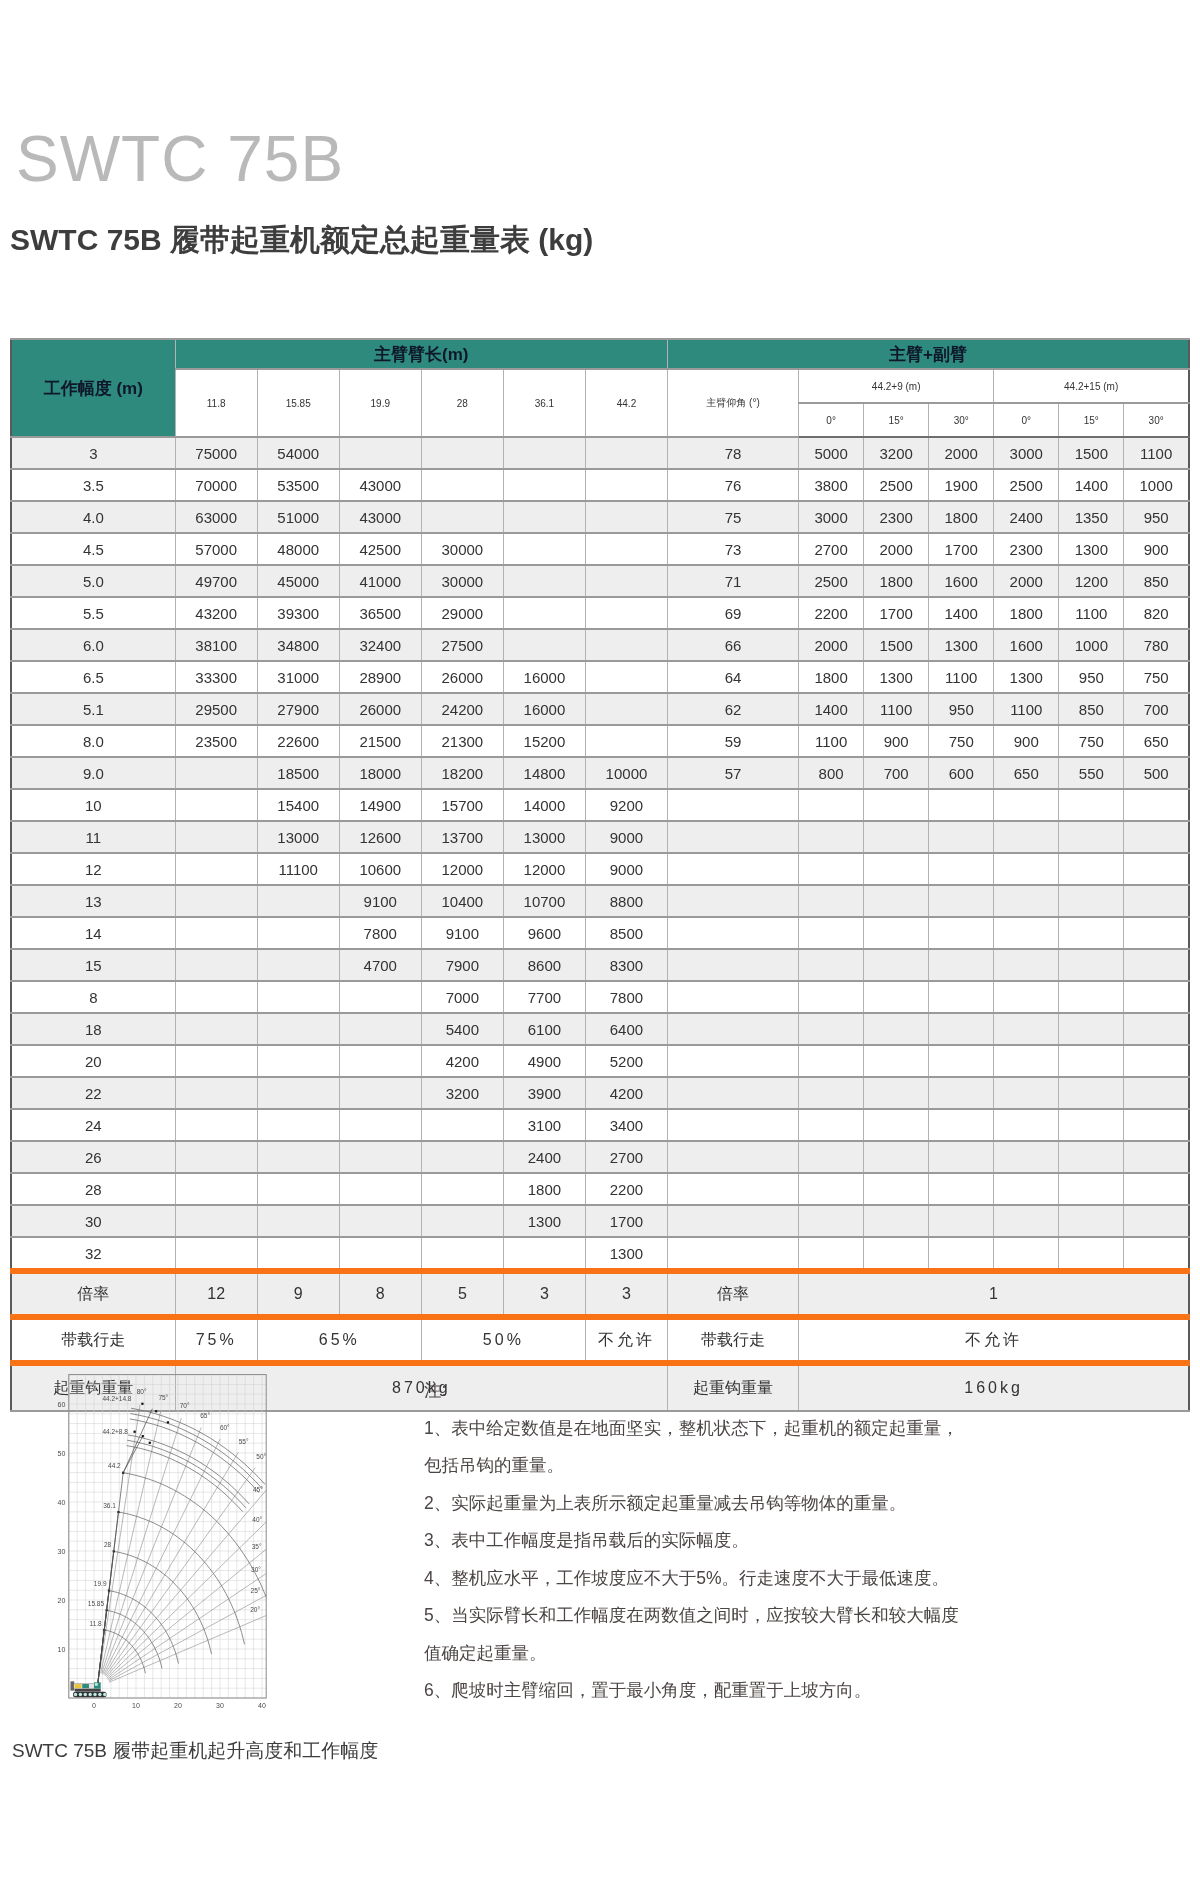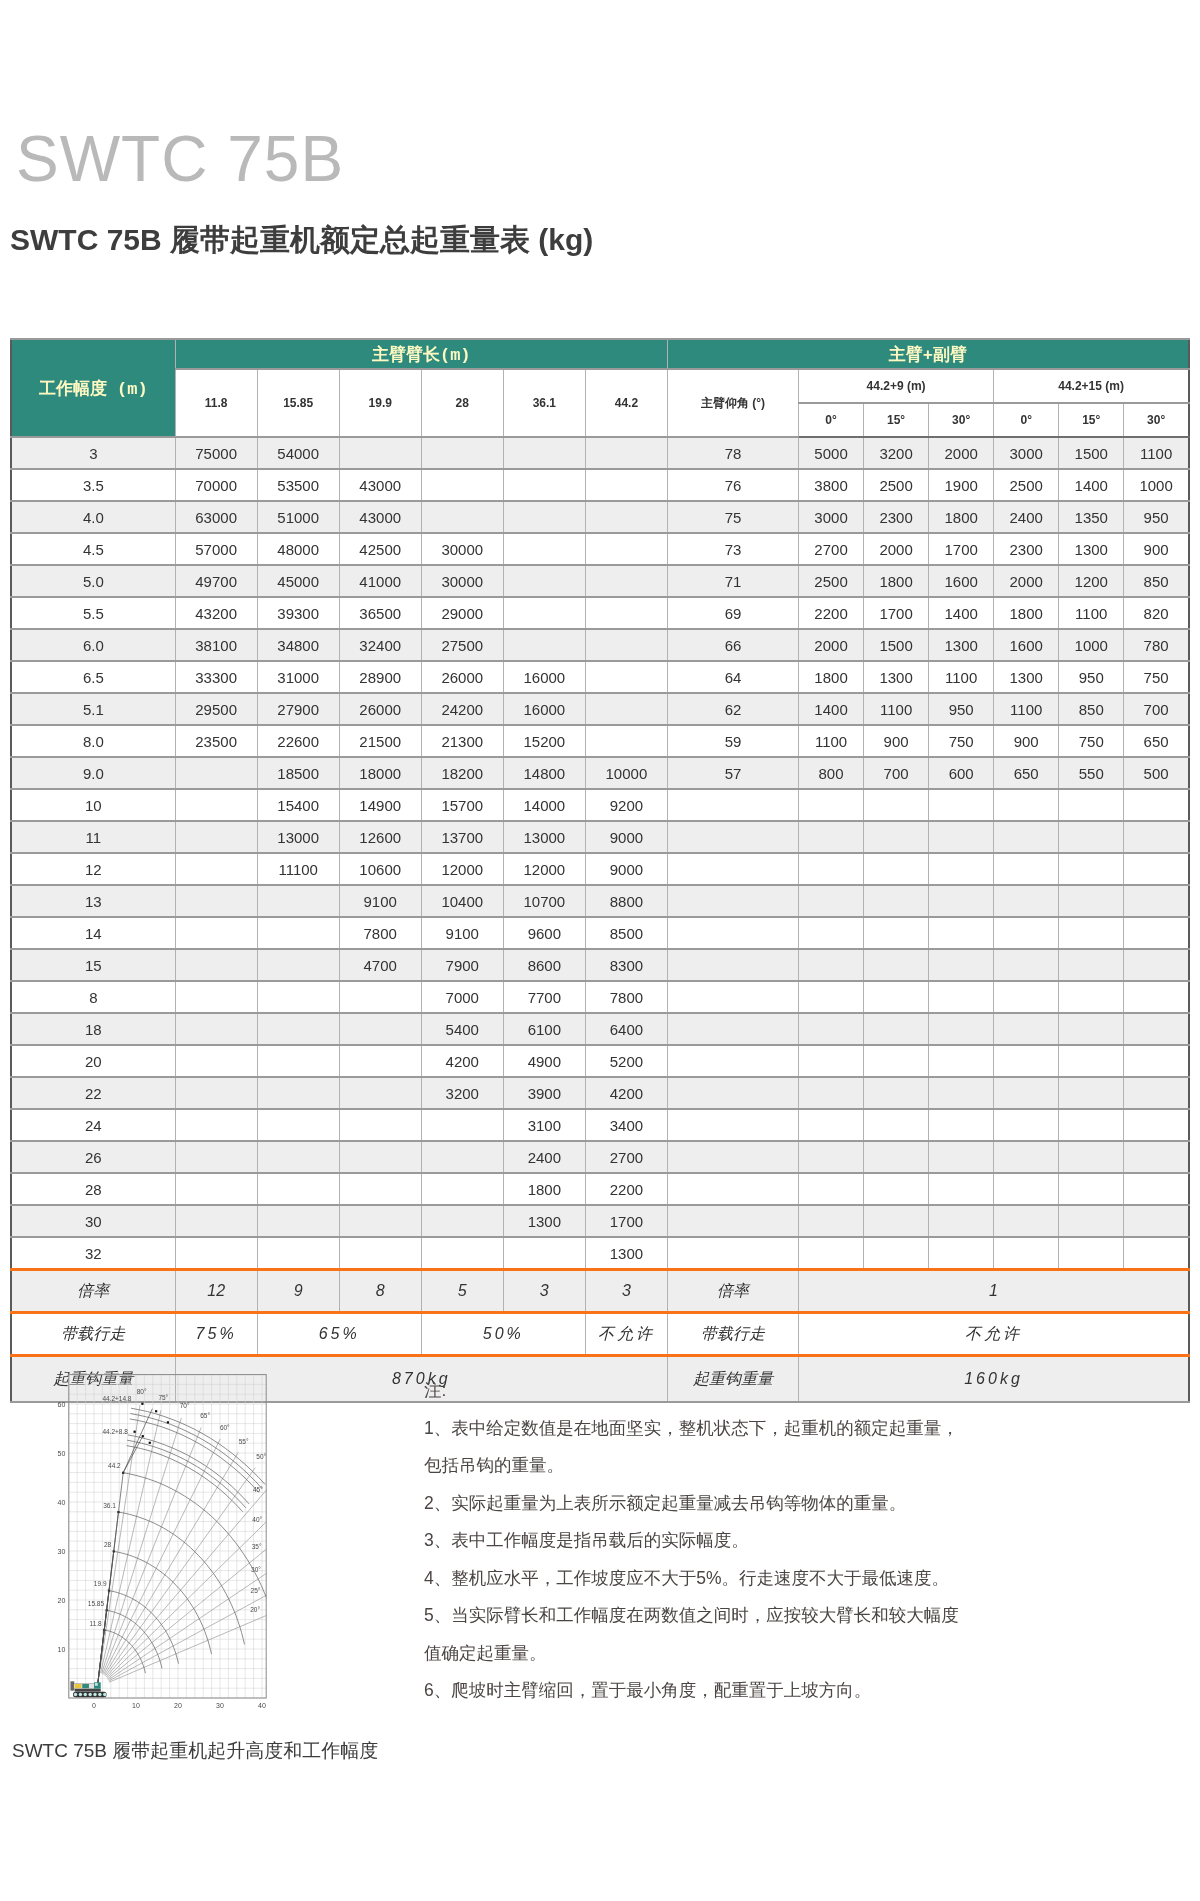--- a/index.html
+++ b/index.html
@@ -8,29 +8,29 @@
 
   .model-title{position:absolute;left:16px;top:122px;margin:0;font-size:64px;font-weight:400;
     color:#b8b9b8;letter-spacing:1px;}
   .table-title{position:absolute;left:10px;top:220px;margin:0;font-size:30px;font-weight:700;color:#3d3d3d;}
 
   table.load{position:absolute;left:10px;top:338px;width:1180px;border-collapse:collapse;
     table-layout:fixed;border:2px solid #5a5a5a;}
   table.load th, table.load td{
     border:1px solid #b2b2b2;border-top:2px solid #9a9a9a;border-bottom:2px solid #9a9a9a;
     text-align:center;vertical-align:middle;color:#333;padding:0;overflow:hidden;white-space:nowrap;}
-  thead tr.h1 th{background:#2e8a7d;color:#fef9c3;font-weight:700;font-size:17px;height:28px;font-family:Liberation Mono, monospace;}
+  thead tr.h1 th{background:#2e8a7d;color:#0f172a;font-weight:700;font-size:17px;height:28px;}
   thead th.teal-side{background:#2e8a7d;color:#fff;font-weight:700;font-size:16px;}
-  thead tr.h2 th, thead tr.h3 th{background:#fff;font-weight:700;font-size:12px;height:32px;}
+  thead tr.h2 th, thead tr.h3 th{background:#fff;font-weight:400;font-size:10px;height:32px;}
   thead tr.h3 th{border-bottom:2px solid #6e6e6e;}
   tbody td{font-size:15px;height:30px;}
   tr.stripe{background:#eeeeee;}
   tr.footer td{height:40px;font-size:16px;}
   tr.footer.hook td{height:44px;}
-  tr.footer td{border-top:3px solid #f97316;font-style:italic;}
+  tr.footer td{border-top:6px solid #f97316;}
   td.spaced{letter-spacing:3px;margin-left:48px;}
 
   .chart-caption{position:absolute;left:12px;top:1738px;font-size:19px;color:#3c3c3c;}
   svg.range{position:absolute;left:56px;top:1368px;}
 
   .notes{position:absolute;left:424px;top:1372px;width:545px;font-size:17.5px;line-height:37.5px;color:#4b4543;}
   .notes .note-line{margin:0;}
 </style>
 </head>
 <body>

